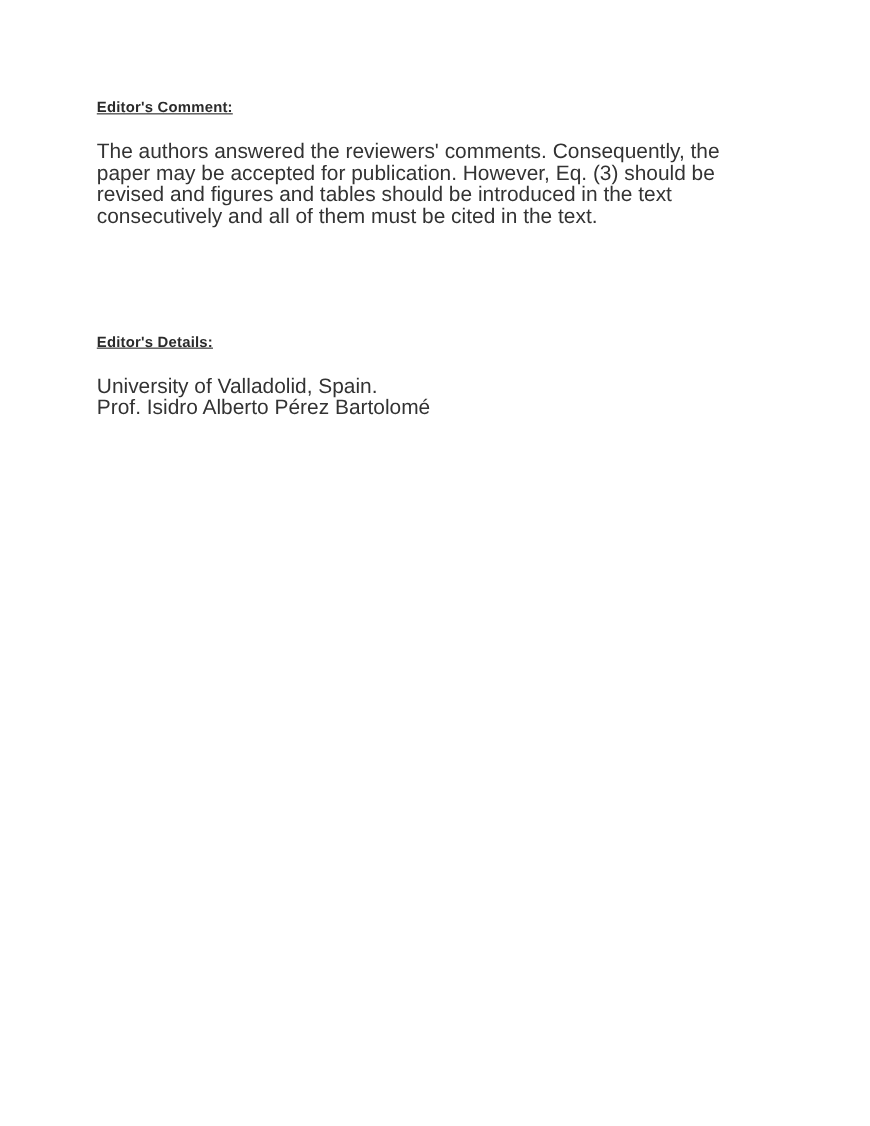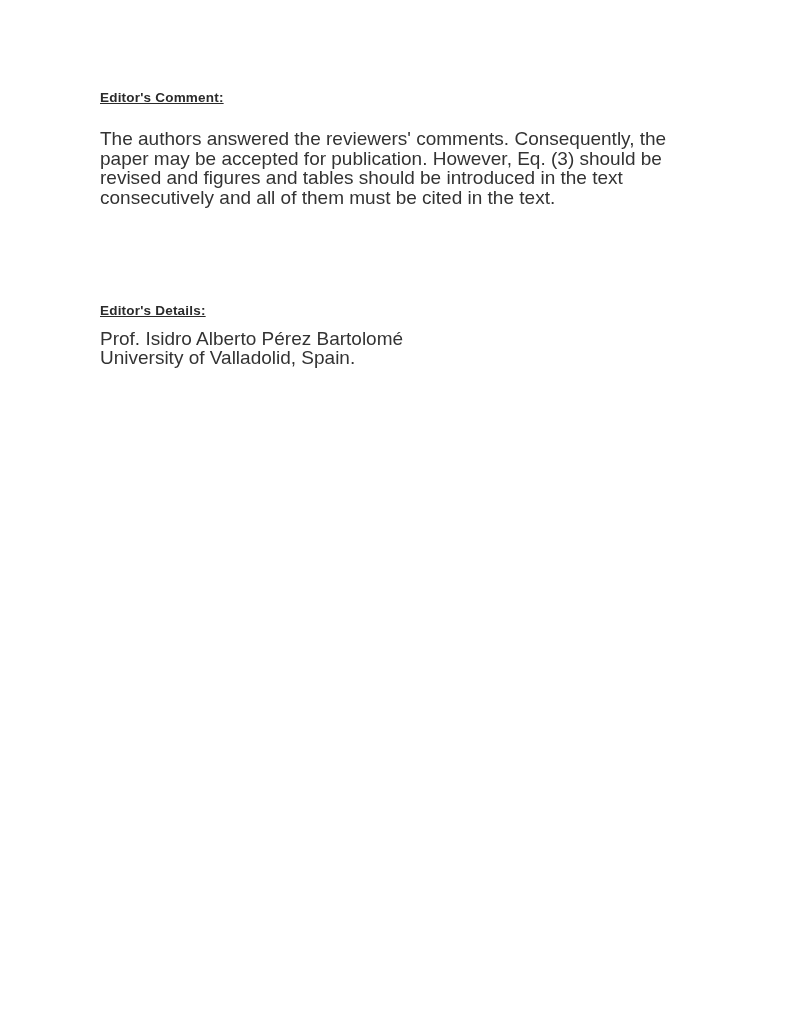--- a/index.html
+++ b/index.html
@@ -11,53 +11,53 @@
     position: relative;
     width: 791px;
     height: 1024px;
     background: #ffffff;
     overflow: hidden;
     font-family: "Liberation Sans", "DejaVu Sans", sans-serif;
     color: #2e2e2e;
   }
   .content {
     position: absolute;
-    left: 100px;
+    left: 88px;
     top: 90px;
     width: 592px;
   }
   .section-heading {
     font-size: 13.5px;
     font-weight: bold;
     text-decoration: underline;
     color: #2a2a2a;
     letter-spacing: 0.2px;
     margin: 0;
   }
   .body-text {
     font-size: 19px;
     line-height: 19.5px;
     color: #333333;
     margin: 0;
     white-space: pre-line;
   }
   .comment-heading { margin-bottom: 24px; }
-  .details-heading { margin-top: 96px; margin-bottom: 11px; }
+  .details-heading { margin-top: 96px; margin-bottom: 24px; }
   .details-line { line-height: 19px; }
 </style>
 </head>
 <body>
 
 <div class="page">
   <div class="content">
 
     <h2 class="section-heading comment-heading">Editor's Comment:</h2>
 
     <p class="body-text">The authors answered the reviewers' comments. Consequently, the paper may be accepted for publication. However, Eq. (3) should be revised and figures and tables should be introduced in the text consecutively and all of them must be cited in the text.</p>
 
     <h2 class="section-heading details-heading">Editor's Details:</h2>
 
+    <p class="body-text details-line">University of Valladolid, Spain.</p>
+
     <p class="body-text details-line">Prof. Isidro Alberto Pérez Bartolomé</p>
-
-    <p class="body-text details-line">University of Valladolid, Spain.</p>
 
   </div>
 </div>
 
 </body></html>

